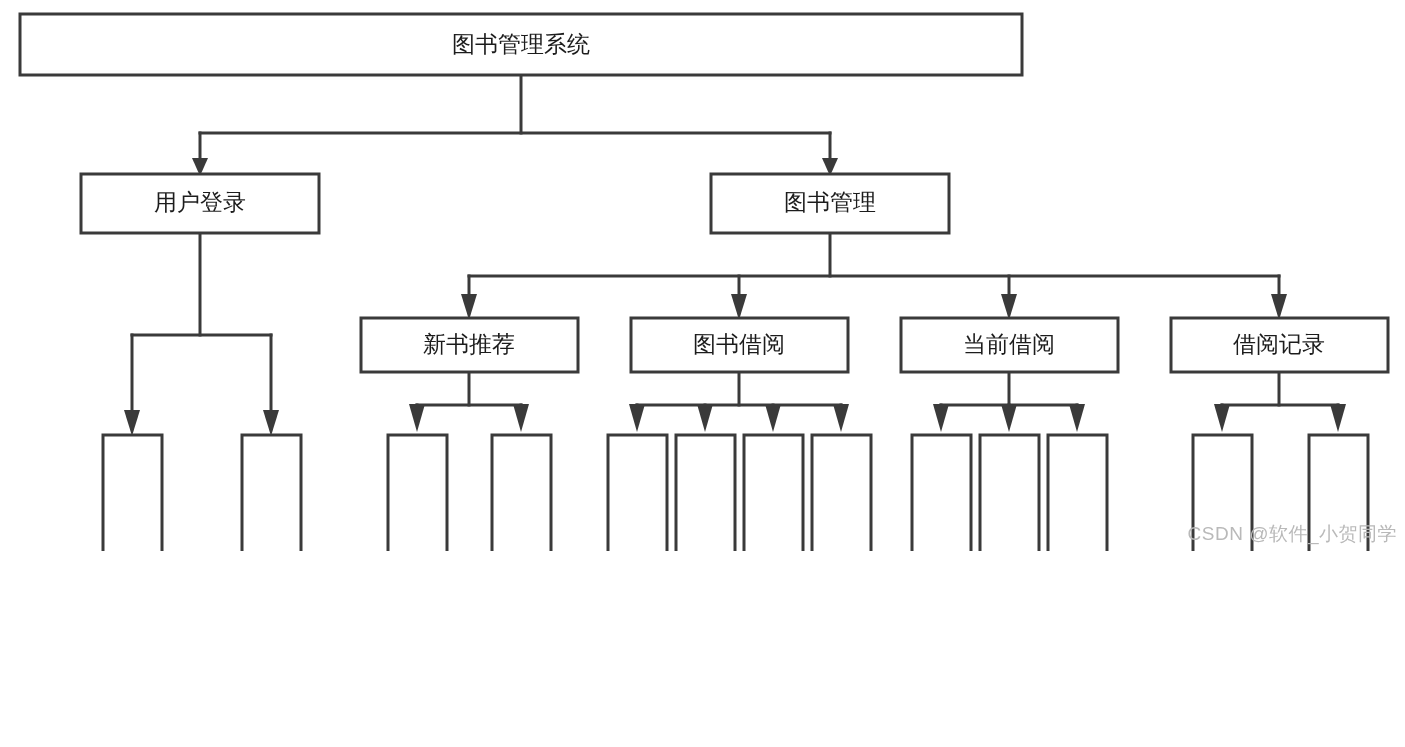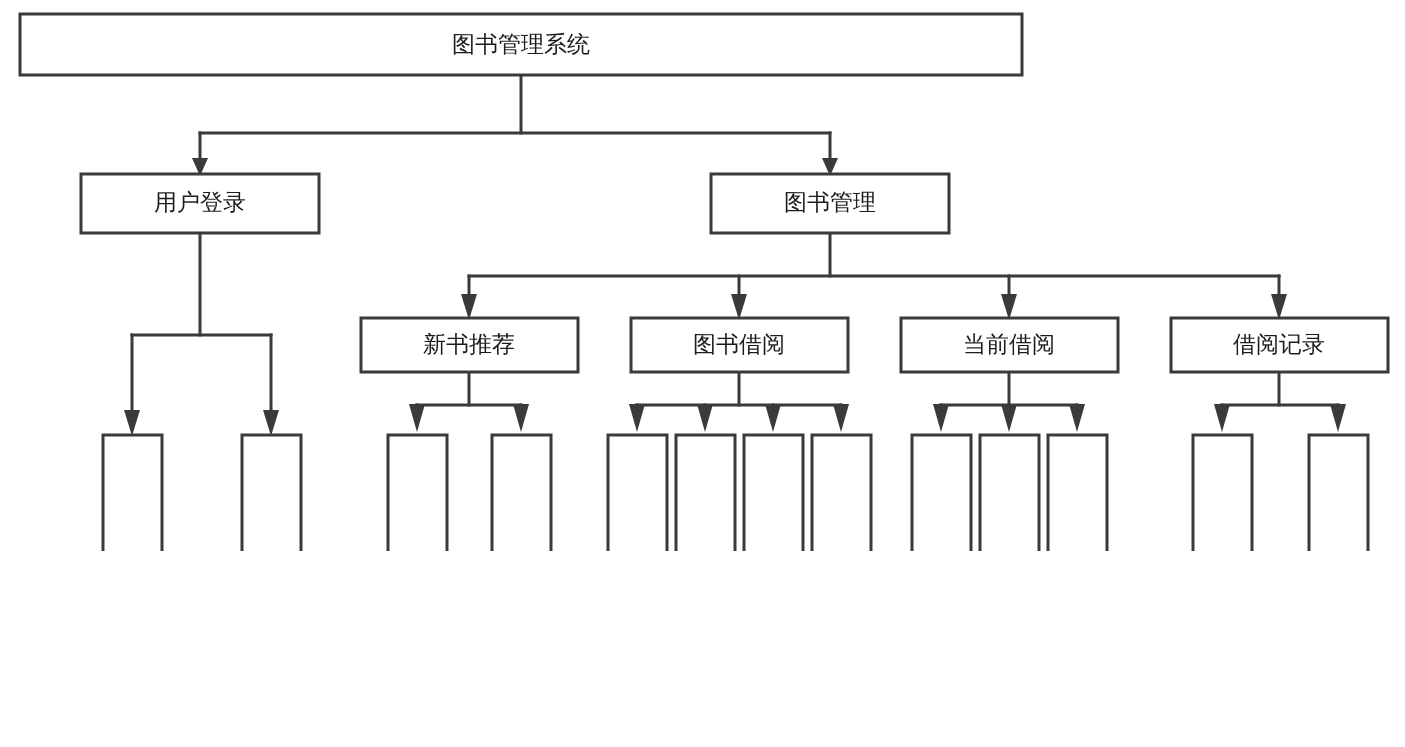--- a/index.html
+++ b/index.html
@@ -206,14 +206,15 @@
   <div class="leaf-label" style="left:744px; top:435px; width:59px; height:300px; align-items:flex-start; padding-top:8px; box-sizing:border-box;">编辑图书（管理员）</div>
   <div class="leaf-label" style="left:812px; top:435px; width:59px; height:300px;">借阅图书</div>
 
   <div class="leaf-label" style="left:912px; top:435px; width:59px; height:300px;">查询图书</div>
   <div class="leaf-label" style="left:980px; top:435px; width:59px; height:300px;">归还图书</div>
   <div class="leaf-label" style="left:1048px; top:435px; width:59px; height:300px; align-items:flex-start; padding-top:8px; box-sizing:border-box;">确认归还（管理员）</div>
 
   <div class="leaf-label" style="left:1193px; top:435px; width:59px; height:300px;">新增借阅记录</div>
   <div class="leaf-label" style="left:1309px; top:435px; width:59px; height:300px;">查询借阅记录</div>
 
+  <div class="watermark">CSDN @软件_小贺同学</div>
 
 </div>
 
 </body></html>

